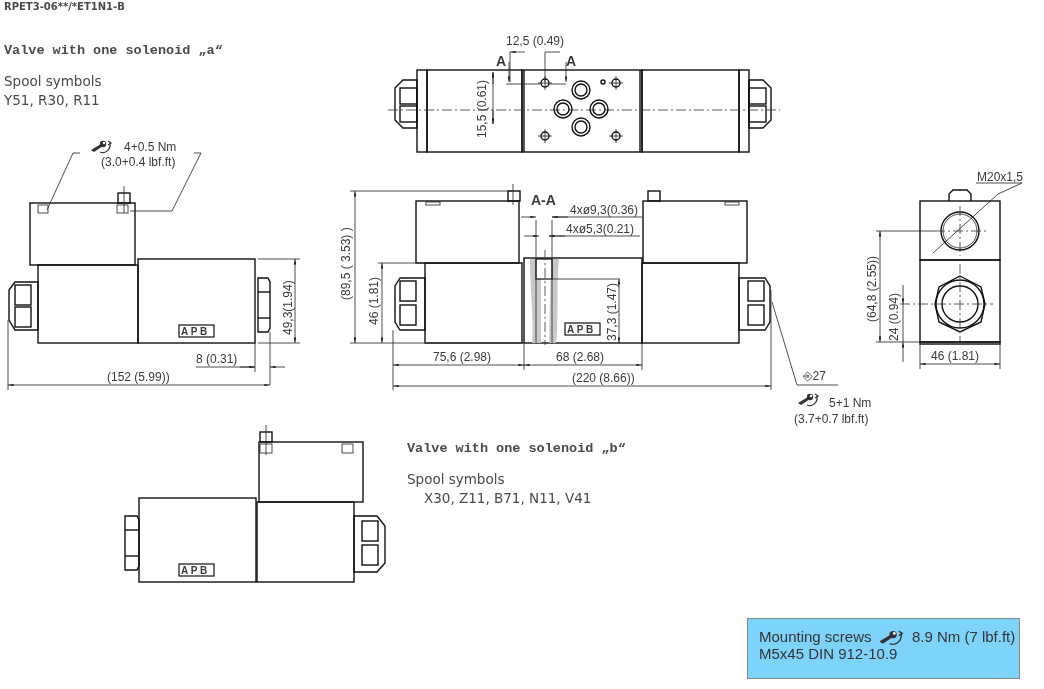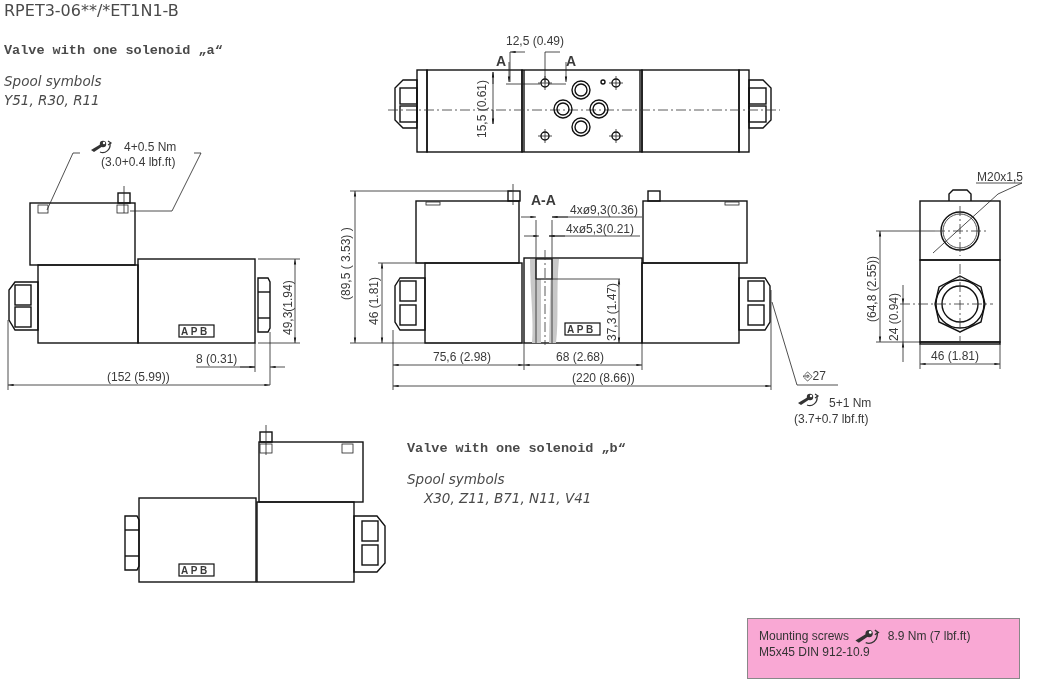--- a/index.html
+++ b/index.html
@@ -1,31 +1,31 @@
 <!DOCTYPE html>
 <html><head>
 <meta charset="utf-8">
 <style>
   html, body { margin: 0; padding: 0; background: #ffffff; }
   body { width: 1044px; height: 689px; position: relative; overflow: hidden;
          font-family: "Liberation Sans", sans-serif; color: #3a3a3a; }
   .abs { position: absolute; white-space: nowrap; }
-  .title { font-family: "DejaVu Sans", sans-serif; font-weight: normal; font-size: 16px; color: #4a4a4a; }
+  .title { font-family: "DejaVu Sans", sans-serif; font-weight: bold; font-size: 10px; color: #4a4a4a; }
   .h2 { font-family: Liberation Mono, monospace; font-weight: bold; font-size: 13.5px; color: #4a4a4a; }
-  .body { font-family: "DejaVu Sans", sans-serif; font-size: 13.5px; color: #4a4a4a; line-height: 19px; font-style: italic; }
+  .body { font-family: "DejaVu Sans", sans-serif; font-size: 13.5px; color: #4a4a4a; line-height: 19px; }
   svg { position: absolute; left: 0; top: 0; }
   svg text { font-family: "Liberation Sans", sans-serif; fill: #3a3a3a; }
   .dim { font-size: 12px; }
   .lbl { font-size: 12px; }
   .sect { font-size: 14px; font-weight: bold; }
   .ln { stroke: #111; fill: none; stroke-width: 1.4; }
   .thin { stroke: #222; fill: none; stroke-width: 0.8; }
   .cl { stroke: #333; fill: none; stroke-width: 0.8; stroke-dasharray: 10 3 2 3; }
   .gray { fill: #c8c8c8; stroke: none; }
-  .note-box { border: 1px solid #888; background: #f9a8d4; font-size: 12px; line-height: 15px; color: #333; padding: 10px 0 0 11px; box-sizing: border-box; }
+  .note-box { border: 1px solid #888; background: #7dd3fc; font-size: 15px; line-height: 15px; color: #333; padding: 10px 0 0 11px; box-sizing: border-box; }
   .wrench { display: inline-block; vertical-align: middle; }
 </style>
 </head>
 <body>
 
 <div class="abs title" style="left:4px; top:1px;">RPET3-06**/*ET1N1-B</div>
 
 <div class="abs h2" style="left:4px; top:43px;">Valve with one solenoid „a“</div>
 <div class="abs body" style="left:4px; top:72px;">Spool symbols</div>
 <div class="abs body" style="left:4px; top:91px;text-align:center;">Y51, R30, R11</div>

